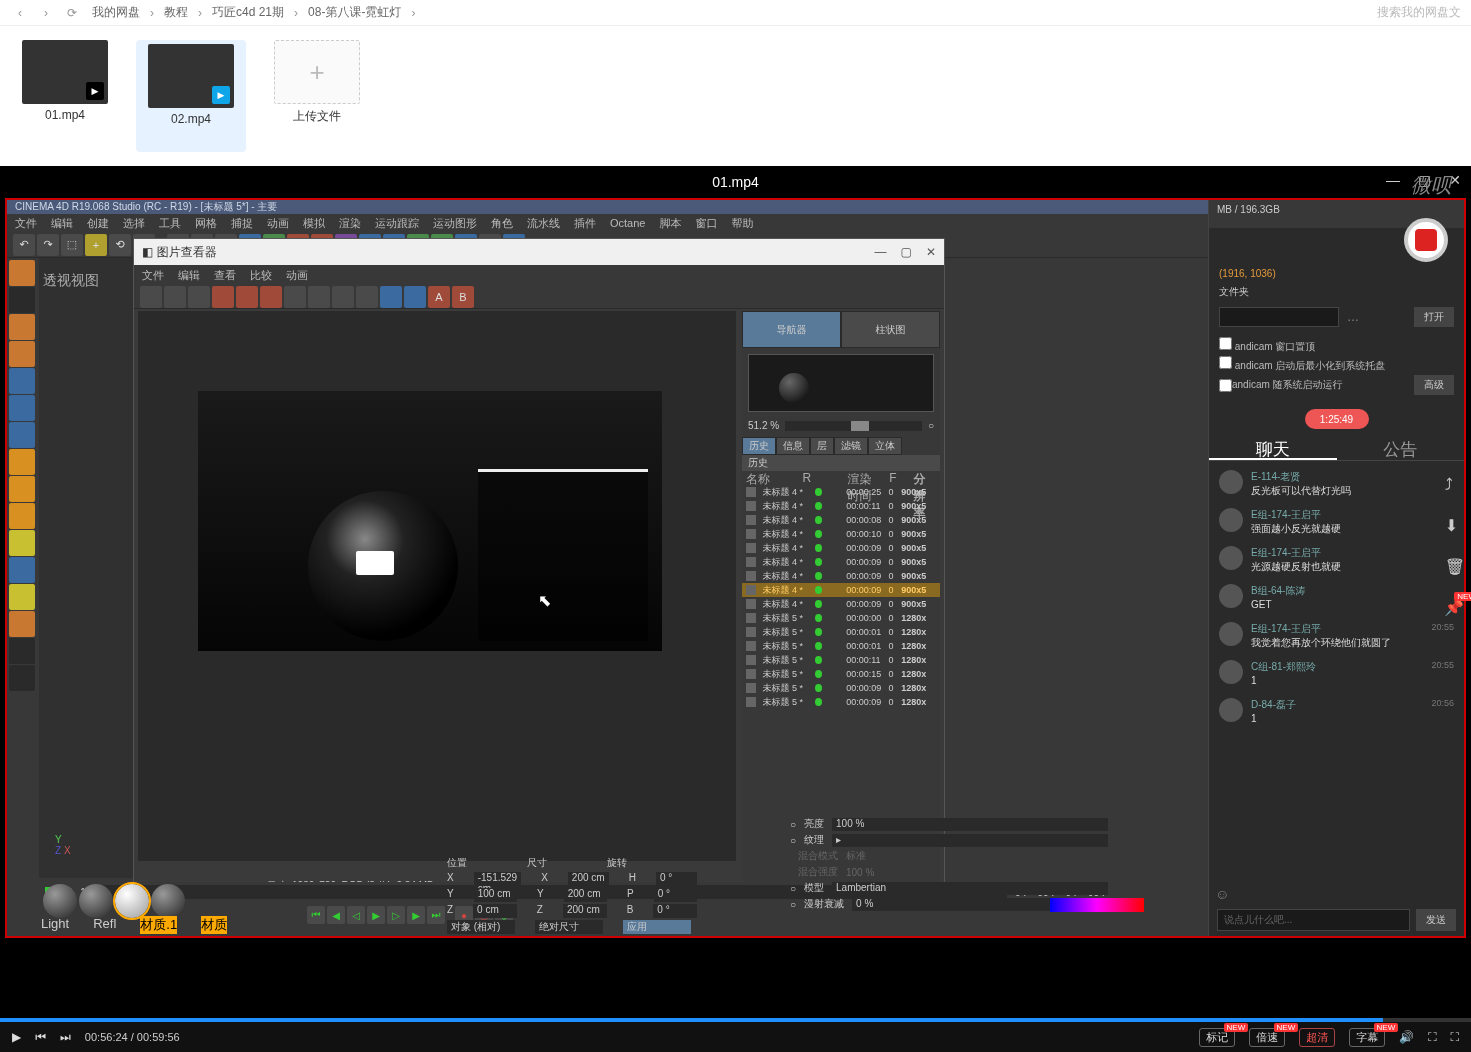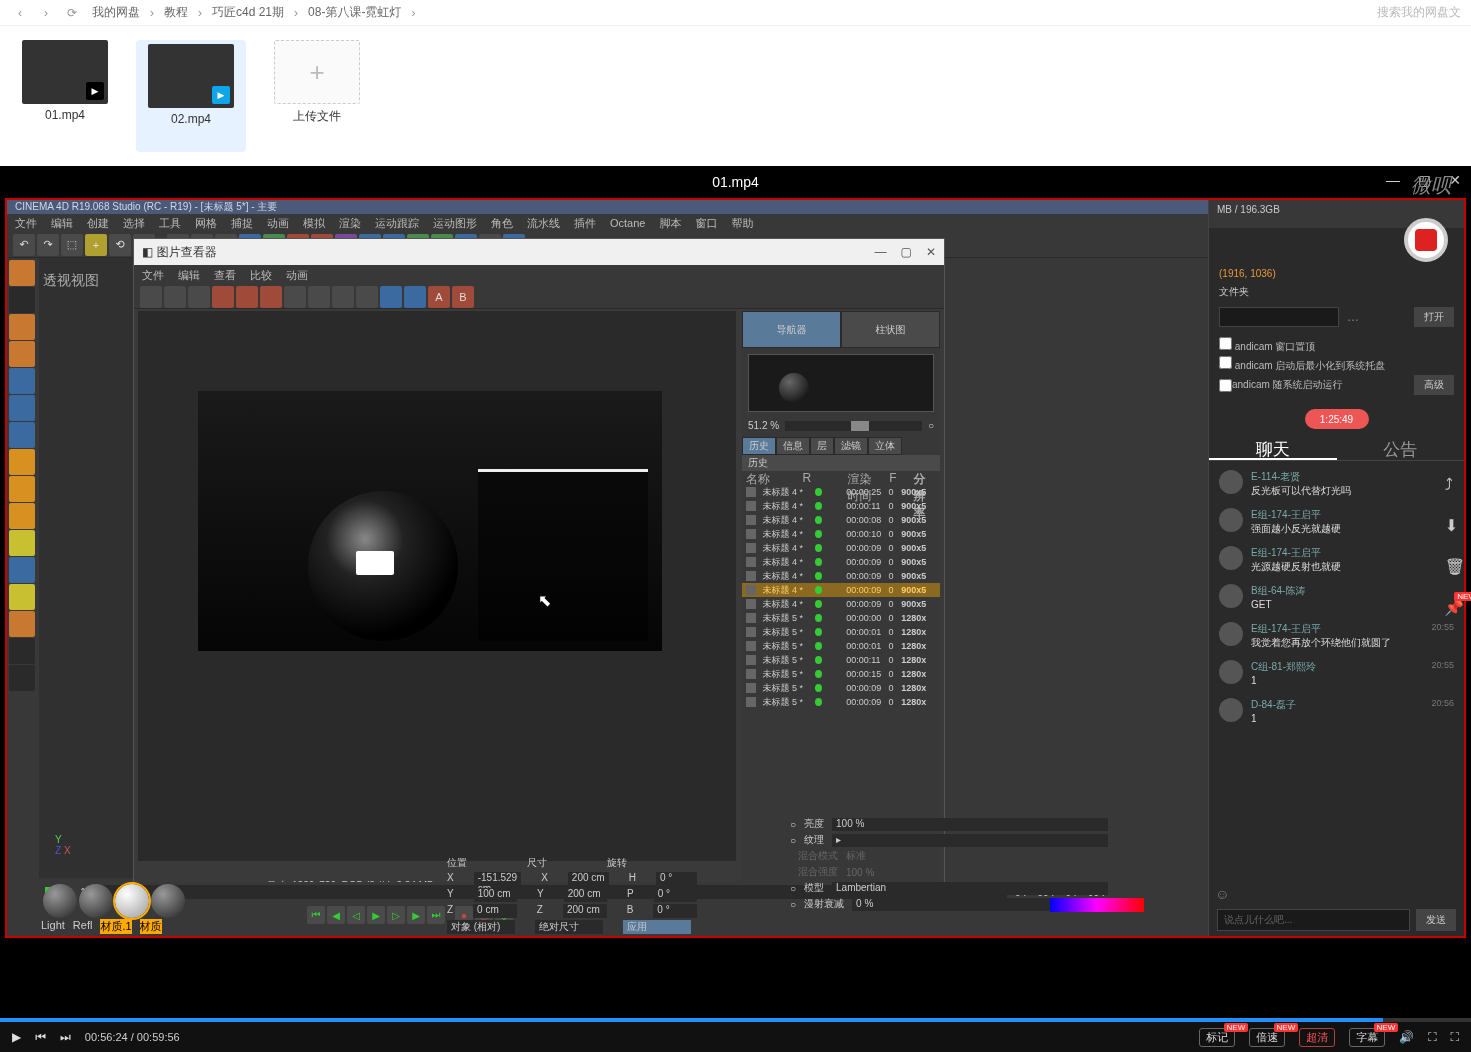--- a/index.html
+++ b/index.html
@@ -85,21 +85,21 @@
 .crow{display:flex;gap:20px;height:16px;align-items:flex-start;}
 .cfield{width:68px;height:14px;background:#2a2a2a;padding:0 4px;}
 .attrs{position:absolute;right:350px;bottom:0;width:330px;height:120px;color:#ccc;font-size:10px;}
 .arow{display:flex;align-items:center;height:16px;gap:8px;padding:0 6px;}
 .afield{flex:1;height:13px;background:#2a2a2a;padding:0 4px;}
 .color-strip{position:absolute;right:320px;bottom:24px;width:94px;height:14px;background:linear-gradient(90deg,#00f,#f0f,#f00);}
 .mats{position:absolute;left:32px;bottom:0;height:56px;display:flex;gap:2px;padding:4px;}
 .mat{width:34px;height:34px;border-radius:50%;background:radial-gradient(circle at 35% 30%,#999,#222);}
 .mat.w{background:radial-gradient(circle at 35% 30%,#fff,#999);}
 .mat.sel{outline:2px solid #ffaa00;}
-.mat-lbl{position:absolute;bottom:2px;left:34px;font-size:11px;color:#ccc;display:flex;gap:8px;}
+.mat-lbl{position:absolute;bottom:2px;left:34px;font-size:13px;color:#ccc;display:flex;gap:24px;}
 .right-panel{position:absolute;right:0;top:0;width:256px;height:100%;background:#2a2a2a;border-left:1px solid #444;}
 .rp-top{height:28px;background:#383838;color:#ccc;font-size:10px;padding:4px 8px;}
 .rec-btn{position:absolute;right:16px;top:18px;width:44px;height:44px;border-radius:50%;background:#fff;border:4px solid #ccc;display:flex;align-items:center;justify-content:center;}
 .rec-btn::after{content:"";width:22px;height:22px;border-radius:4px;background:#d22;}
 .rp-size{color:#e69a3a;font-size:10px;padding:4px 10px;}
 .rp-folder{display:flex;align-items:center;padding:6px 10px;gap:8px;}
 .rp-path{flex:1;height:20px;background:#1a1a1a;border:1px solid #444;}
 .rp-btn{width:40px;height:20px;background:#444;color:#ccc;font-size:10px;display:flex;align-items:center;justify-content:center;margin-left:47px;}
 .rp-opts{padding:4px 10px;color:#bbb;font-size:10px;line-height:18px;}
 .rp-timer{margin:10px auto;width:64px;height:20px;background:#e55;border-radius:10px;color:#fff;font-size:10px;display:flex;align-items:center;justify-content:center;}

